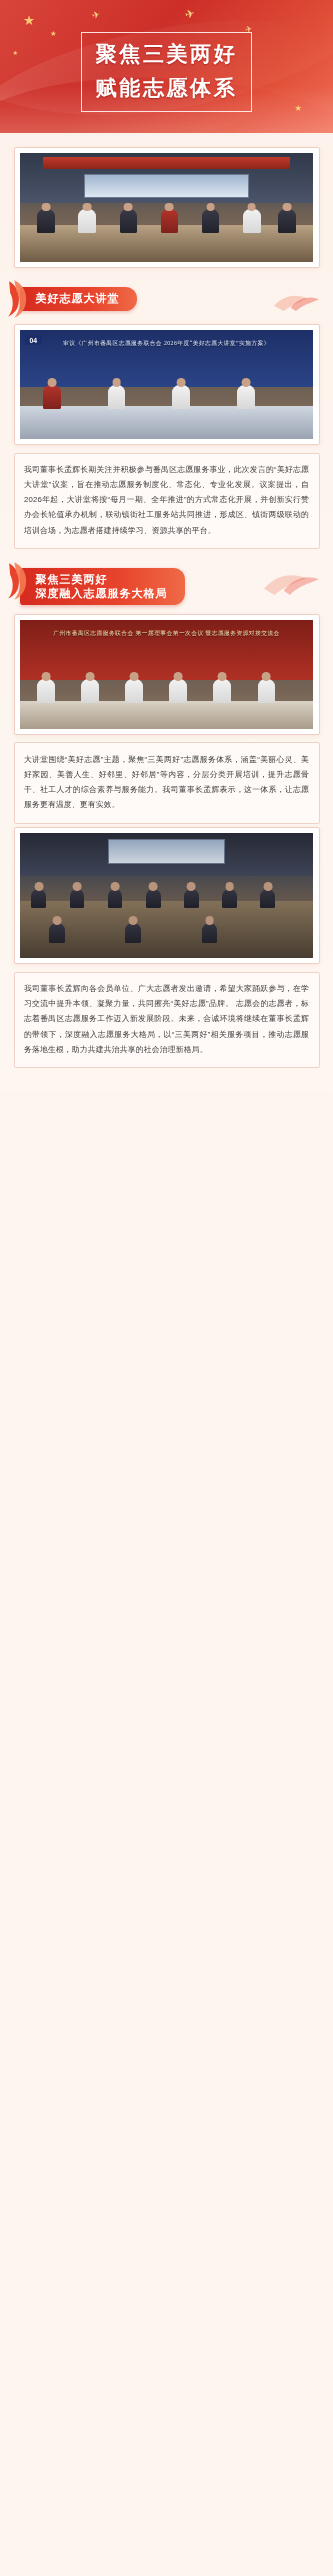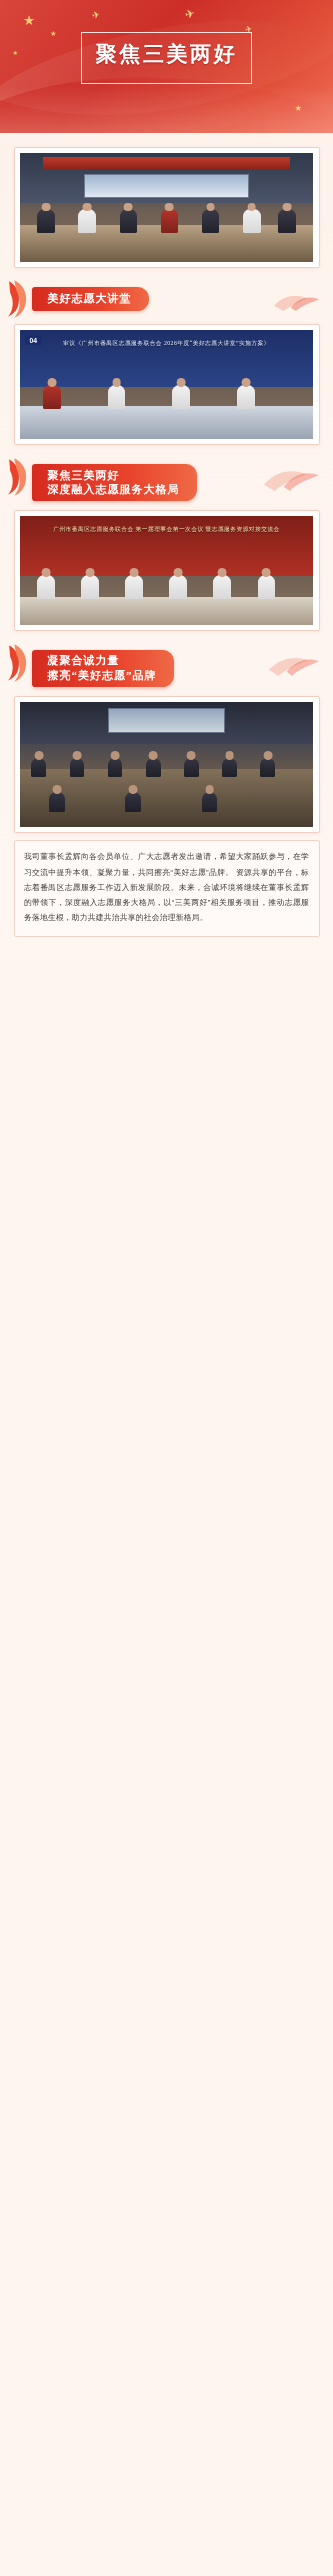--- a/index.html
+++ b/index.html
@@ -86,21 +86,21 @@
   .header-title .box {
     display: inline-block;
     border: 1px solid rgba(255,255,255,0.85);
     padding: 7.3px 13.5px 8.3px;
   }
 
   
   .banner-wrap {
     position: relative;
     margin: 15.6px 0 8.3px;
-    padding-left: 32px;
+    padding-left: 20px;
     min-height: 29px;
   }
   .banner {
     display: inline-block;
     background: linear-gradient(90deg, #d62b1f 0%, #e8442c 60%, #ef6a46 100%);
     color: #fff;
     border-radius: 3.1px 11.4px 11.4px 3.1px;
     padding: 4.7px 17.7px 5.2px 15.6px;
     font-family: "Liberation Serif", serif;
     font-weight: bold;
@@ -233,20 +233,21 @@
     <div class="star" style="left:50px; top:30px; font-size:7.3px;">★</div>
     <div class="star" style="left:12.5px; top:50px; font-size:6.2px;">★</div>
     <div class="star" style="right:31px; top:104px; font-size:8.3px;">★</div>
     <div class="bird" style="left:92px; top:9.4px;">✈</div>
     <div class="bird" style="left:185px; top:7.3px; font-size:11.4px;">✈</div>
     <div class="bird" style="left:245px; top:24px; font-size:8.3px;">✈</div>
 
     <div class="header-title">
       <div class="box">
         <div class="line">聚焦三美两好</div>
+        <div class="line" style="margin-bottom:0;">赋能志愿体系</div>
       </div>
     </div>
   </div>
 
   <div class="section">
     <div class="spacer"></div>
     <div class="card">
       <div class="photo ph-room">
         <div class="wall"></div>
         <div class="banner-red"></div>
@@ -281,20 +282,21 @@
         <div class="wall" style="height:52%; background:linear-gradient(180deg,#1d2f68 0%,#2b4486 100%);"></div>
         <div class="table" style="height:30%; background:linear-gradient(180deg,#cfd6e0 0%,#9aa3b2 100%);"></div>
         <div class="photo-tag">04</div>
         <div class="photo-caption blue">审议《广州市番禺区志愿服务联合会 2026年度“美好志愿大讲堂”实施方案》</div>
         <div class="person r" style="left:8%; bottom:28%;"></div>
         <div class="person w" style="left:30%; bottom:28%;"></div>
         <div class="person w" style="left:52%; bottom:28%;"></div>
         <div class="person w" style="left:74%; bottom:28%;"></div>
       </div>
     </div>
+    <div class="text-card boxed">我司董事长孟辉长期关注并积极参与番禺区志愿服务事业，此次发言的“美好志愿大讲堂”议案，旨在推动志愿服务制度化、常态化、专业化发展。议案提出，自2026年起，大讲堂将按“每月一期、全年推进”的方式常态化开展，并创新实行赞办会长轮值承办机制，联动镇街社工服务站共同推进，形成区、镇街两级联动的培训合场，为志愿者搭建持续学习、资源共享的平台。</div>
   </div>
 
   <div class="section">
     <div class="banner-wrap">
       <svg class="banner-ribbon" viewBox="0 0 54 74">
         <path d="M8 2 C22 10, 30 26, 26 46 C24 58, 14 66, 6 70 C16 58, 18 40, 10 24 Z" fill="#e8442c"></path>
         <path d="M18 0 C34 8, 44 24, 40 44 C38 58, 28 68, 18 72 C30 58, 32 38, 22 20 Z" fill="#f47b52" opacity=".9"></path>
       </svg>
       <span class="banner two-line">
         <span style="display:block;">聚焦三美两好</span>
@@ -312,52 +314,39 @@
         <div class="table" style="height:26%; background:linear-gradient(180deg,#d9d2c6 0%,#a99b88 100%);"></div>
         <div class="photo-caption">广州市番禺区志愿服务联合会 第一届理事会第一次会议 暨志愿服务资源对接交流会</div>
         <div class="person w" style="left:6%; bottom:24%;"></div>
         <div class="person w" style="left:21%; bottom:24%;"></div>
         <div class="person w" style="left:36%; bottom:24%;"></div>
         <div class="person w" style="left:51%; bottom:24%;"></div>
         <div class="person w" style="left:66%; bottom:24%;"></div>
         <div class="person w" style="left:81%; bottom:24%;"></div>
       </div>
     </div>
+    <div class="text-card boxed">大讲堂围绕“美好志愿”主题，聚焦“三美两好”志愿服务体系，涵盖“美丽心灵、美好家园、美善人生、好邻里、好邻居”等内容，分层分类开展培训，提升志愿骨干、社工人才的综合素养与服务能力。我司董事长孟辉表示，这一体系，让志愿服务更有温度、更有实效。</div>
   </div>
 
   <div class="section">
-    <div class="banner-wrap">
-      <svg class="banner-ribbon" viewBox="0 0 54 74">
-        <path d="M8 2 C22 10, 30 26, 26 46 C24 58, 14 66, 6 70 C16 58, 18 40, 10 24 Z" fill="#e8442c"></path>
-        <path d="M18 0 C34 8, 44 24, 40 44 C38 58, 28 68, 18 72 C30 58, 32 38, 22 20 Z" fill="#f47b52" opacity=".9"></path>
-      </svg>
-      <span class="banner two-line">
-        <span style="display:block;">凝聚合诚力量</span>
-        <span style="display:block;">擦亮“美好志愿”品牌</span>
-      </span>
-      <svg class="banner-deco-right" style="top:2.1px;" width="52" height="26" viewBox="0 0 100 50">
-        <path d="M2 34 C22 12, 52 6, 78 16 C58 24, 34 34, 20 46 Z" fill="#f3a58f" opacity=".55"></path>
-        <path d="M36 38 C54 16, 78 10, 98 18 C80 26, 58 34, 46 46 Z" fill="#e8442c" opacity=".4"></path>
-      </svg>
-    </div>
 
     <div class="card">
       <div class="photo ph-room ph-dark" style="height:125px;">
         <div class="wall" style="height:34%; background:linear-gradient(180deg,#2a2d3a 0%,#434a5e 100%);"></div>
         <div class="screen" style="left:30%; top:5%; width:40%; height:20%;"></div>
         <div class="table" style="height:46%; background:linear-gradient(180deg,#8e7a60 0%,#4e4235 100%);"></div>
         <div class="person" style="left:4%;  bottom:40%; width:14.6px; height:19px;"></div>
         <div class="person" style="left:17%; bottom:40%; width:14.6px; height:19px;"></div>
         <div class="person" style="left:30%; bottom:40%; width:14.6px; height:19px;"></div>
         <div class="person" style="left:43%; bottom:40%; width:14.6px; height:19px;"></div>
         <div class="person" style="left:56%; bottom:40%; width:14.6px; height:19px;"></div>
         <div class="person" style="left:69%; bottom:40%; width:14.6px; height:19px;"></div>
         <div class="person" style="left:82%; bottom:40%; width:14.6px; height:19px;"></div>
         <div class="person" style="left:10%; bottom:12%; width:15.6px; height:20px;"></div>
         <div class="person" style="left:36%; bottom:12%; width:15.6px; height:20px;"></div>
         <div class="person" style="left:62%; bottom:12%; width:15.6px; height:20px;"></div>
       </div>
     </div>
-    <div class="text-card boxed" style="margin-bottom:21px;">我司董事长孟辉向各会员单位、广大志愿者发出邀请，希望大家踊跃参与，在学习交流中提升本领、凝聚力量，共同擦亮“美好志愿”品牌。 资源共享的平台，标志着番禺区志愿服务工作迈入新发展阶段。未来，合诚环境将继续在董事长孟辉的带领下，深度融入志愿服务大格局，以“三美两好”相关服务项目，推动志愿服务落地生根，助力共建共治共享的社会治理新格局。</div>
+    <div class="text-card boxed" style="margin-bottom:21px;">我司董事长孟辉向各会员单位、广大志愿者发出邀请，希望大家踊跃参与，在学习交流中提升本领、凝聚力量，共同擦亮“美好志愿”品牌。 志愿会的志愿者，标志着番禺区志愿服务工作迈入新发展阶段。未来，合诚环境将继续在董事长孟辉的带领下，深度融入志愿服务大格局，以“三美两好”相关服务项目，推动志愿服务落地生根，助力共建共治共享的社会治理新格局。</div>
   </div>
 
 </div>
 
 
 </body></html>

